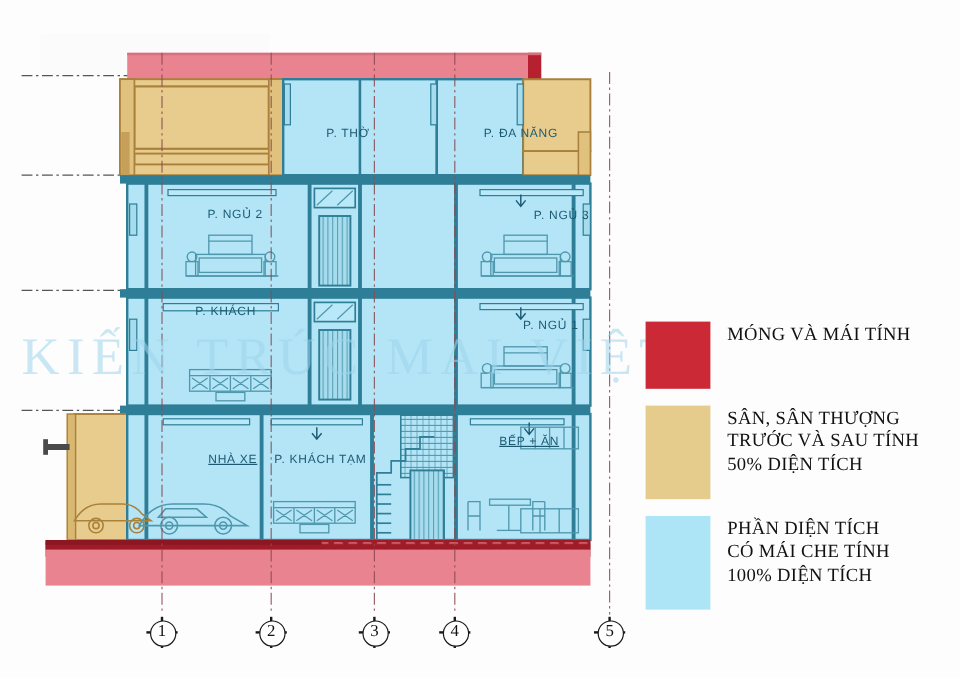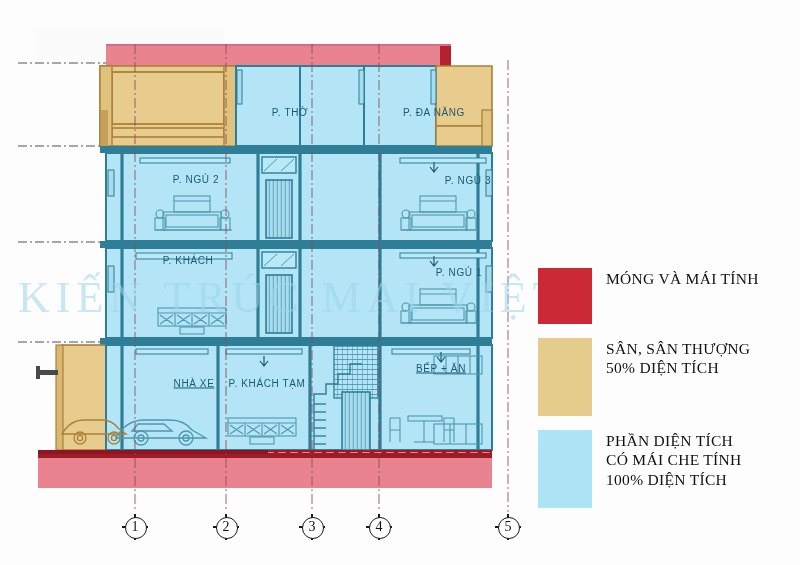--- a/index.html
+++ b/index.html
@@ -353,20 +353,21 @@
       <div class="leg-sw" style="background:#cc2936;"></div>
       <div class="leg-tx">
         <div>MÓNG VÀ MÁI TÍNH</div>
       </div>
     </div>
 
     <div class="leg-row">
       <div class="leg-sw" style="background:#e5cb8c;height:78px;"></div>
       <div class="leg-tx">
         <div>SÂN, SÂN THƯỢNG</div>
+        <div>TRƯỚC VÀ SAU TÍNH</div>
         <div>50% DIỆN TÍCH</div>
       </div>
     </div>
 
     <div class="leg-row">
       <div class="leg-sw" style="background:#ade5f7;height:78px;"></div>
       <div class="leg-tx">
         <div>PHẦN DIỆN TÍCH</div>
         <div>CÓ MÁI CHE TÍNH</div>
         <div>100% DIỆN TÍCH</div>

